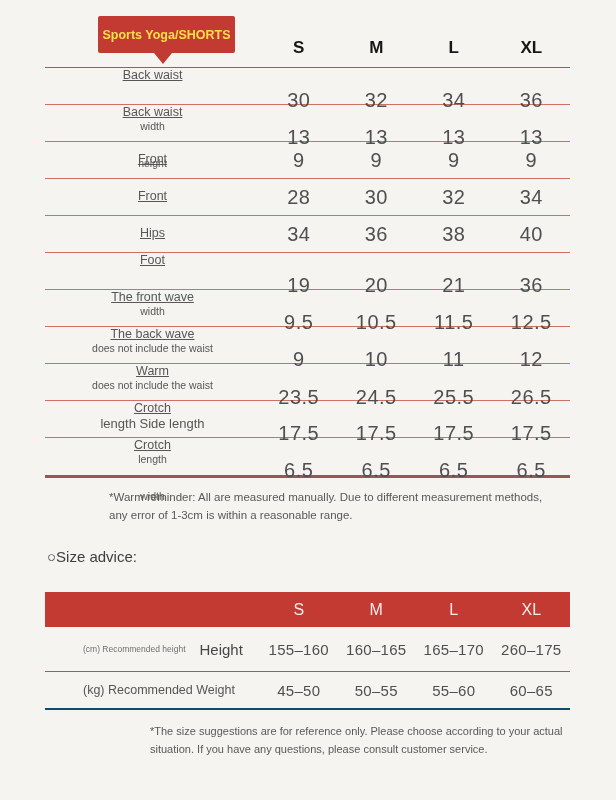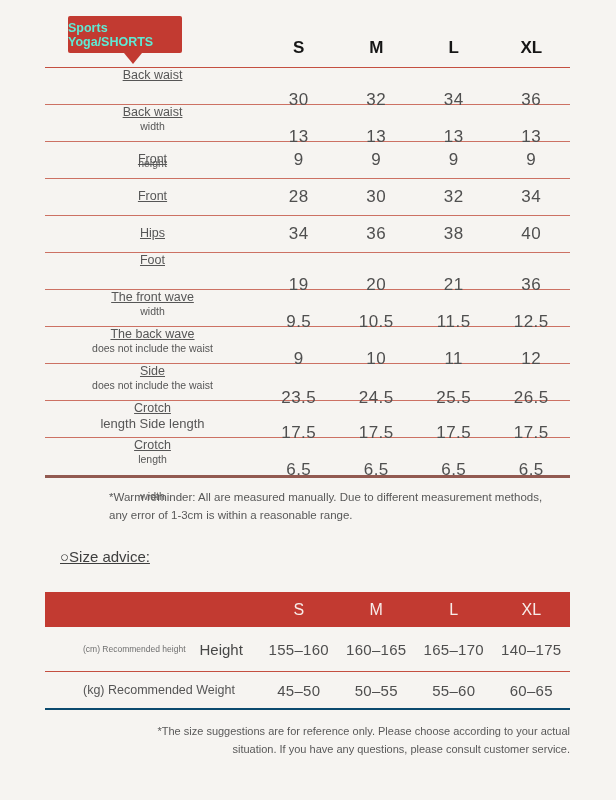--- a/index.html
+++ b/index.html
@@ -8,55 +8,55 @@
     --sep-bright:#c44f40;
     --thick:#925a51;
     --bg:#f6f4f1;
     --txt:#4f4f4f;
   }
   *{margin:0;padding:0;box-sizing:border-box;}
   body{font-family:"Liberation Sans", sans-serif;background:#fff;}
   .page{position:relative;width:616px;height:800px;background:var(--bg);overflow:hidden;}
 
   
-  .badge{position:absolute;left:68px;top:16px;width:114px;height:37px;background:var(--accent);
-    color:#5eead4;font-size:12.5px;font-weight:bold;display:flex;align-items:center;justify-content:center;
+  .badge{position:absolute;left:98px;top:16px;width:137px;height:37px;background:var(--accent);
+    color:#fde047;font-size:12.5px;font-weight:bold;display:flex;align-items:center;justify-content:center;
     border-radius:2px;z-index:2;}
   .badge-pointer{position:absolute;left:56px;top:37px;width:0;height:0;
     border-left:9px solid transparent;border-right:9px solid transparent;border-top:11px solid var(--accent);}
 
   
   .mtable{position:absolute;left:45px;top:0;width:525px;}
   .grid5{display:grid;grid-template-columns:215px repeat(4,1fr);}
   .thead{height:68px;align-items:end;padding-bottom:9px;border-bottom:1px solid var(--sep-bright);}
   .thead .hcell{text-align:center;font-size:17px;font-weight:bold;color:#161616;}
   .tbody{border-bottom:3px solid var(--thick);}
   .mrow{height:37px;align-items:center;border-bottom:1px solid var(--sep);}
   .mrow:last-child{border-bottom:none;}
   .lcell{text-align:center;color:#565656;line-height:1.25;}
   .lcell .main{display:block;font-size:12.5px;text-decoration:underline;}
   .lcell .sub{display:block;font-size:10.5px;margin-top:36px;}
   .lcell .sub.tiny{font-size:13px;}
-  .vcell{text-align:center;font-size:17px;color:var(--txt);letter-spacing:.5px;}
+  .vcell{text-align:center;font-size:20px;color:var(--txt);letter-spacing:.5px;}
   .mfootnote{margin:11px 0 0 64px;width:450px;font-size:11.5px;color:#585858;line-height:1.55;}
 
   
-  .advice-heading{position:absolute;left:60px;top:548px;font-size:15px;color:#3e3e3e;text-decoration:underline;}
+  .advice-heading{position:absolute;left:47px;top:548px;font-size:15px;color:#3e3e3e;}
   .advice{position:absolute;left:45px;top:592px;width:525px;}
   .ahead{height:35px;align-items:center;background:var(--accent);}
   .ahead .hcell{text-align:center;font-size:16px;color:#f7ece9;}
   .arow{align-items:center;border-bottom:1px solid var(--sep-bright);}
   .arow.r0{height:45px;}
   .arow.r1{height:38px;border-bottom:2px solid #0c4a6e;}
   .arow .labelwrap{display:flex;align-items:center;padding-left:38px;gap:14px;}
   .arow .note{font-size:8.5px;color:#6f6f6f;white-space:nowrap;}
   .arow.r1 .note{font-size:12.5px;color:#555;}
   .arow .biglabel{font-size:15px;color:#474747;}
   .arow .vcell{font-size:15px;letter-spacing:.3px;}
-  .afootnote{margin:13px 0 0 105px;width:420px;text-align:right;font-size:11px;color:#595959;line-height:1.6;}
+  .afootnote{margin:13px 0 0 105px;width:420px;text-align:left;font-size:11px;color:#595959;line-height:1.6;}
 </style>
 </head>
 <body>
 
 <div class="page">
 
   <div class="badge">
     <span>Sports Yoga/SHORTS</span>
     <div class="badge-pointer"></div>
   </div>
@@ -142,21 +142,21 @@
             <span class="main">The back wave</span>
             <span class="sub">does not include the waist</span>
           </div>
           <div class="vcell">9</div>
           <div class="vcell">10</div>
           <div class="vcell">11</div>
           <div class="vcell">12</div>
         </div>
         <div class="mrow grid5">
           <div class="lcell">
-            <span class="main">Side</span>
+            <span class="main">Warm</span>
             <span class="sub tiny">length Side length</span>
           </div>
           <div class="vcell">23.5</div>
           <div class="vcell">24.5</div>
           <div class="vcell">25.5</div>
           <div class="vcell">26.5</div>
         </div>
         <div class="mrow grid5">
           <div class="lcell">
             <span class="main">Crotch</span>
@@ -193,21 +193,21 @@
       </div>
     <div id="abody">
         <div class="arow grid5 r0">
           <div class="labelwrap">
             <span class="note">(cm) Recommended height</span>
             <span class="biglabel">Height</span>
           </div>
           <div class="vcell">155–160</div>
           <div class="vcell">160–165</div>
           <div class="vcell">165–170</div>
-          <div class="vcell">140–175</div>
+          <div class="vcell">260–175</div>
         </div>
         <div class="arow grid5 r1">
           <div class="labelwrap">
             <span class="note">(kg) Recommended Weight</span>
           </div>
           <div class="vcell">45–50</div>
           <div class="vcell">50–55</div>
           <div class="vcell">55–60</div>
           <div class="vcell">60–65</div>
         </div>

